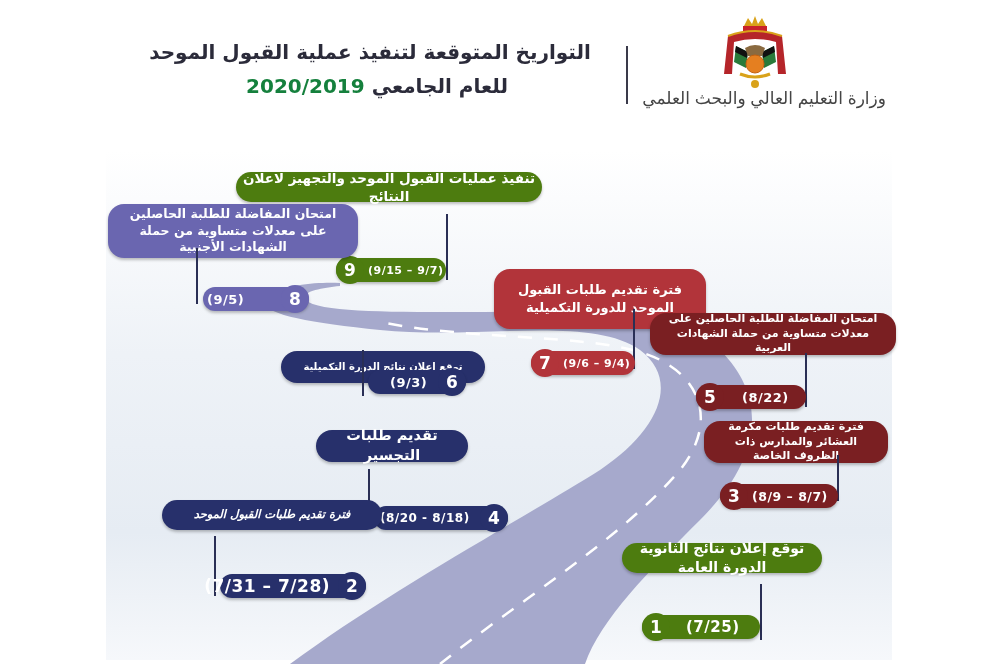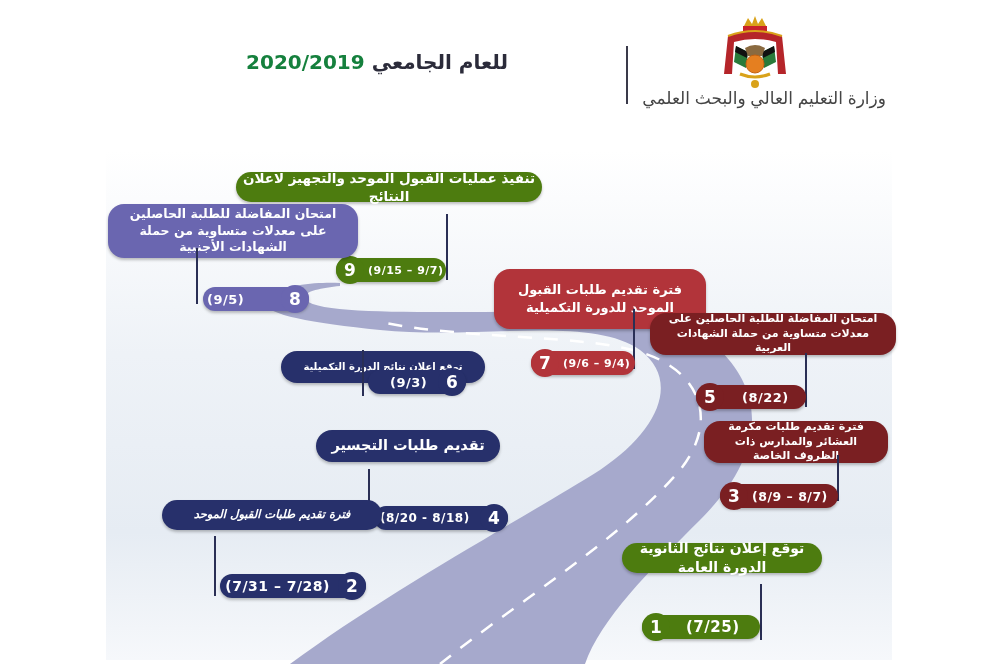--- a/index.html
+++ b/index.html
@@ -21,20 +21,21 @@
   .purple{background:#6a66b0;}
   .badge{position:absolute;height:24px;border-radius:12px;color:#fff;font-weight:bold;display:flex;align-items:center;box-shadow:0 2px 3px rgba(0,0,0,0.25);}
   .badge .num{display:inline-block;width:28px;height:28px;border-radius:14px;text-align:center;line-height:28px;font-size:17px;flex:0 0 auto;}
   .badge .date{font-size:13px;padding:0 8px;white-space:nowrap;letter-spacing:0.5px;}
   .vline{position:absolute;width:2px;background:#2a2f55;}
 </style>
 </head>
 <body>
 
 <div class="title-block">
+  <div class="title-line1">التواريخ المتوقعة لتنفيذ عملية القبول الموحد</div>
   <div class="title-line2">
     <span>للعام الجامعي</span>
     <span class="title-year">2020/2019</span>
   </div>
 </div>
 <div class="title-divider"></div>
 
 <svg class="logo" viewBox="0 0 230 110" width="230" height="110">
 
   <path d="M104 14 L108 6 L112 12 L115 4 L118 12 L122 6 L126 14 Z" fill="#d9a21a"></path>
@@ -104,39 +105,39 @@
   <span class="date" style="padding-left:22px;">(9/3)</span>
 </div>
 
 <div class="pill maroon" style="left:650px;top:313px;width:246px;height:42px;font-size:11px;padding:0 10px;box-sizing:border-box;">امتحان المفاضلة للطلبة الحاصلين على معدلات متساوية من حملة الشهادات العربية</div>
 <div class="vline" style="left:805px;top:353px;height:54px;"></div>
 <div class="badge maroon" style="left:696px;top:385px;width:110px;">
   <span class="num maroon">5</span>
   <span class="date" style="padding-left:18px;">(8/22)</span>
 </div>
 
-<div class="pill navy" style="left:316px;top:430px;width:184px;height:32px;font-size:14.5px;">تقديم طلبات التجسير</div>
+<div class="pill navy" style="left:316px;top:430px;width:152px;height:32px;font-size:14.5px;">تقديم طلبات التجسير</div>
 <div class="vline" style="left:368px;top:469px;height:58px;"></div>
 <div class="badge navy" style="left:374px;top:506px;width:134px;flex-direction:row-reverse;justify-content:space-between;">
   <span class="num navy">4</span>
   <span class="date" style="font-size:12px;padding:0 6px;">(8/20 - 8/18)</span>
 </div>
 
 <div class="pill maroon" style="left:704px;top:421px;width:184px;height:42px;font-size:11px;padding:0 8px;box-sizing:border-box;">فترة تقديم طلبات مكرمة العشائر والمدارس ذات الظروف الخاصة</div>
 <div class="vline" style="left:837px;top:455px;height:46px;"></div>
 <div class="badge maroon" style="left:720px;top:484px;width:118px;">
   <span class="num maroon">3</span>
   <span class="date" style="font-size:12.5px;padding:0 4px;">(8/9 – 8/7)</span>
 </div>
 
 <div class="pill navy" style="left:162px;top:500px;width:220px;height:30px;font-size:11.5px;font-style:italic;">فترة تقديم طلبات القبول الموحد</div>
 <div class="vline" style="left:214px;top:536px;height:60px;"></div>
 <div class="badge navy" style="left:220px;top:574px;width:146px;flex-direction:row-reverse;justify-content:space-between;">
   <span class="num navy">2</span>
-  <span class="date" style="font-size:14px;padding:0 8px;">(7/31 – 7/28)</span>
+  <span class="date" style="font-size:17px;padding:0 8px;">(7/31 – 7/28)</span>
 </div>
 
 <div class="pill red" style="left:622px;top:543px;width:200px;height:30px;font-size:14px;">توقع إعلان نتائج الثانوية الدورة العامة</div>
 <div class="vline" style="left:760px;top:584px;height:56px;"></div>
 <div class="badge red" style="left:642px;top:615px;width:118px;">
   <span class="num red">1</span>
   <span class="date" style="font-size:15px;padding-left:16px;">(7/25)</span>
 </div>
 
 </body></html>

